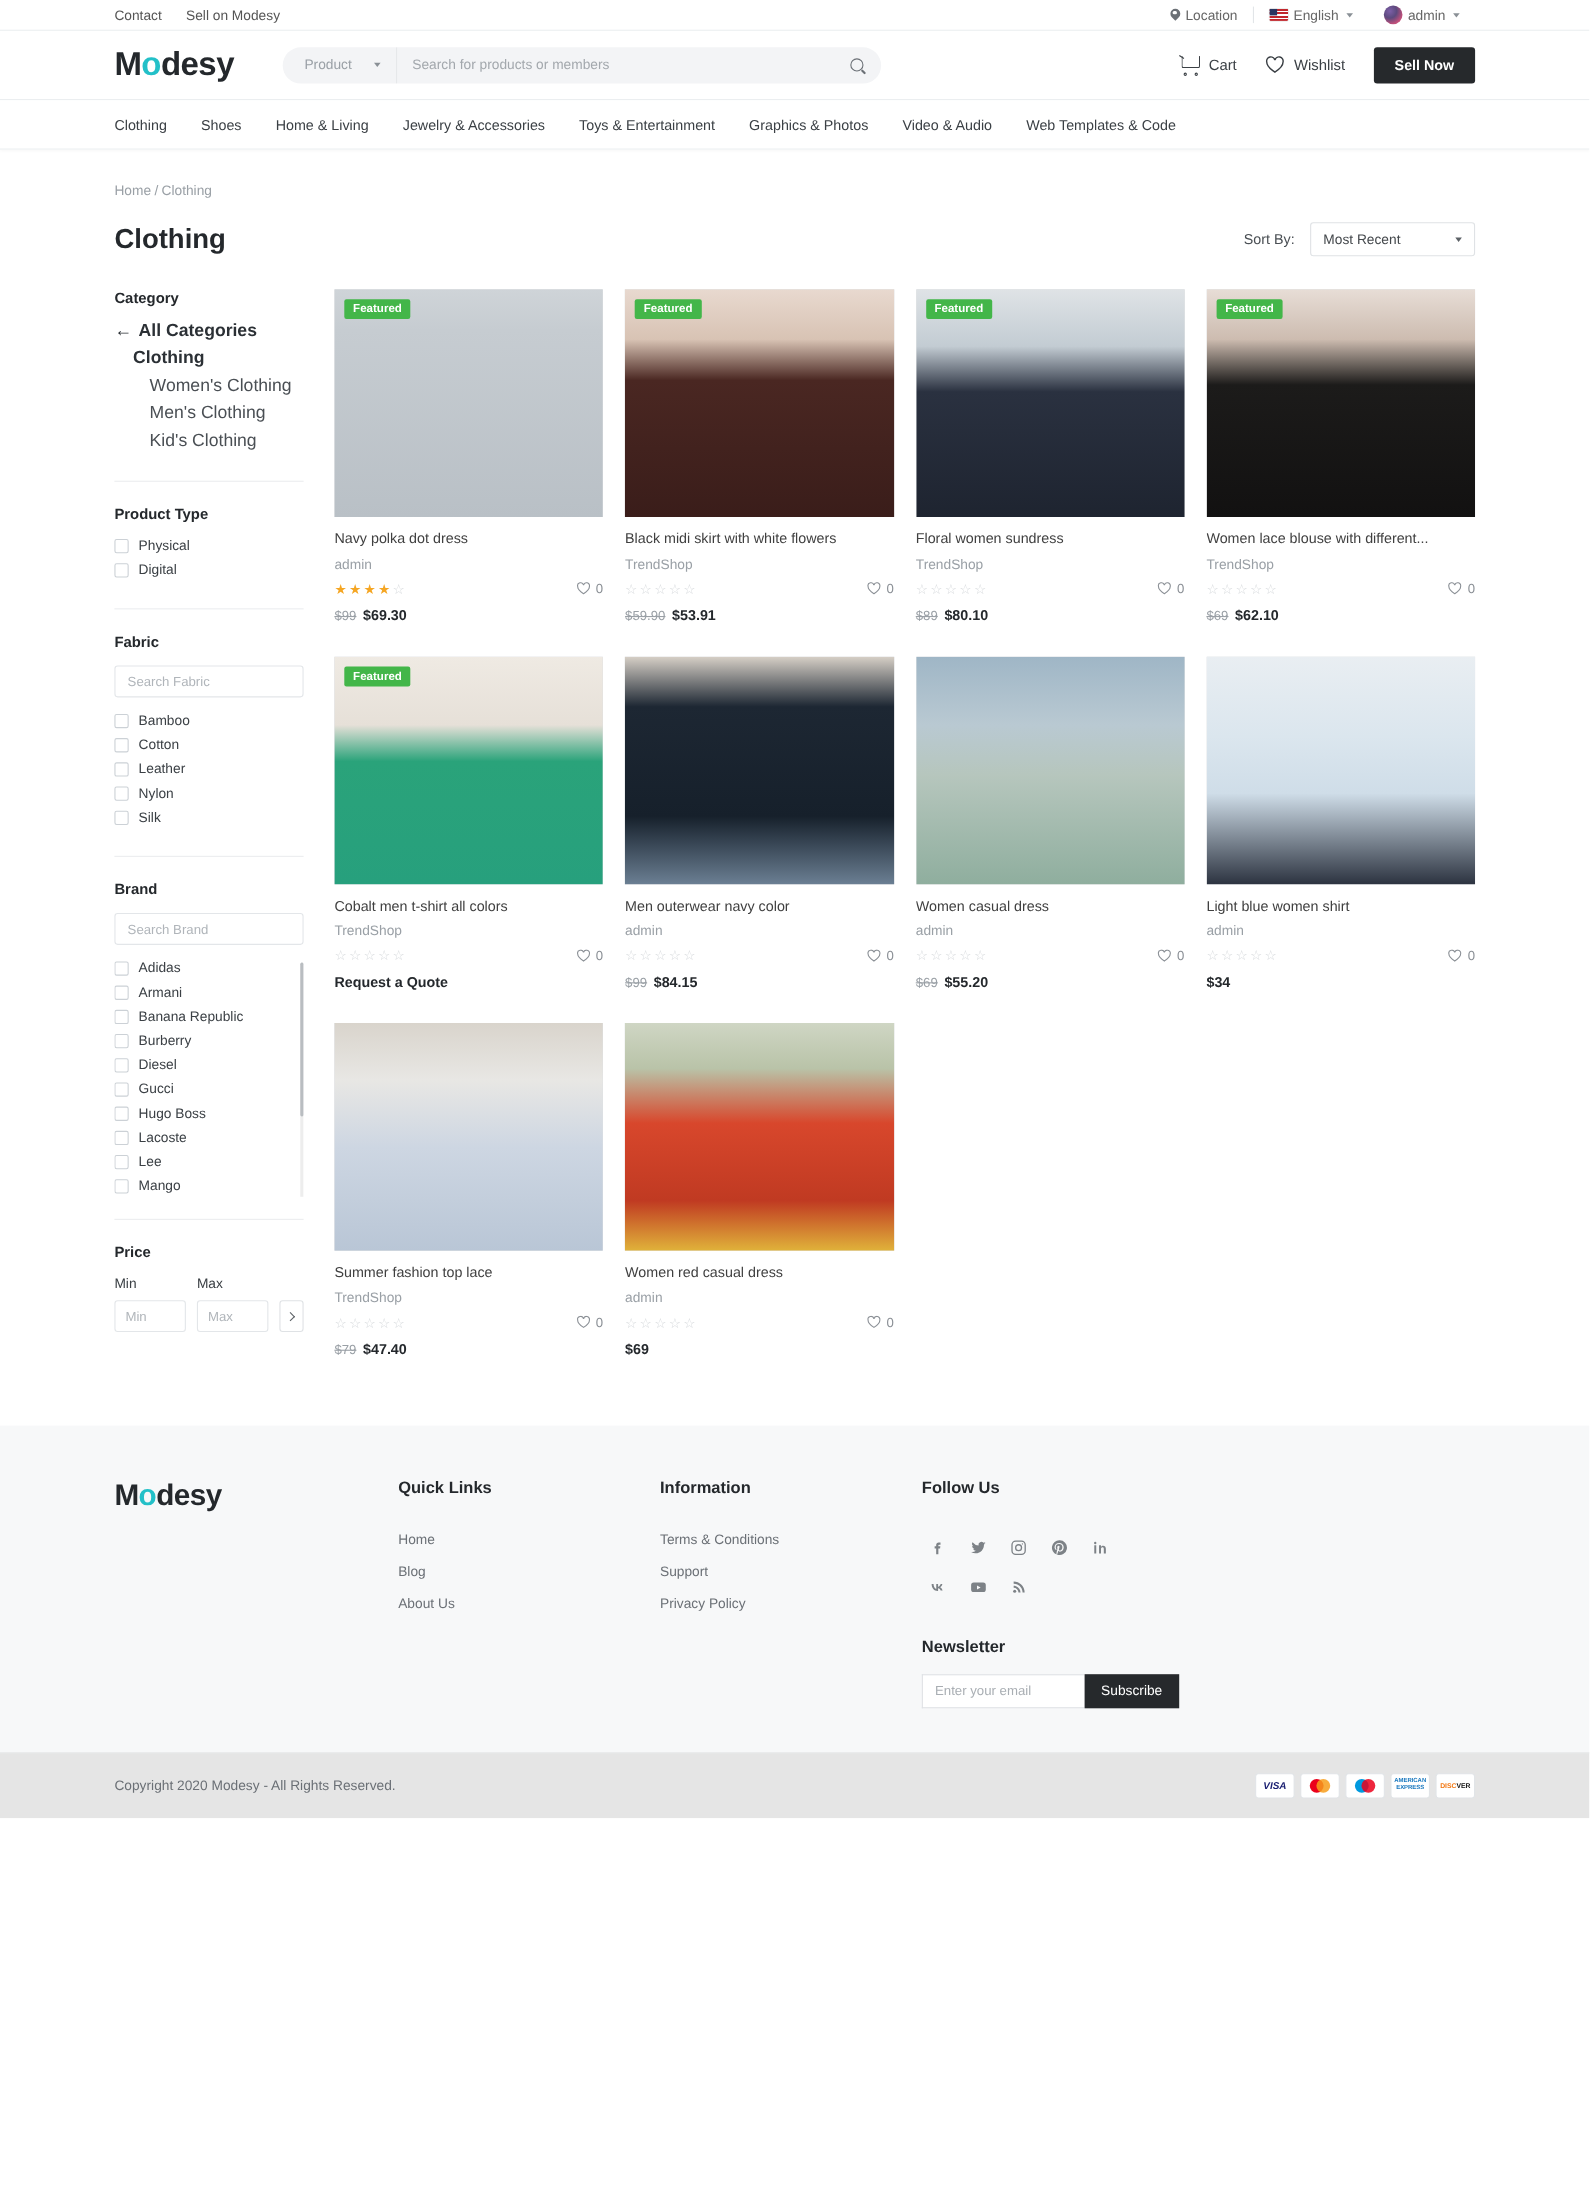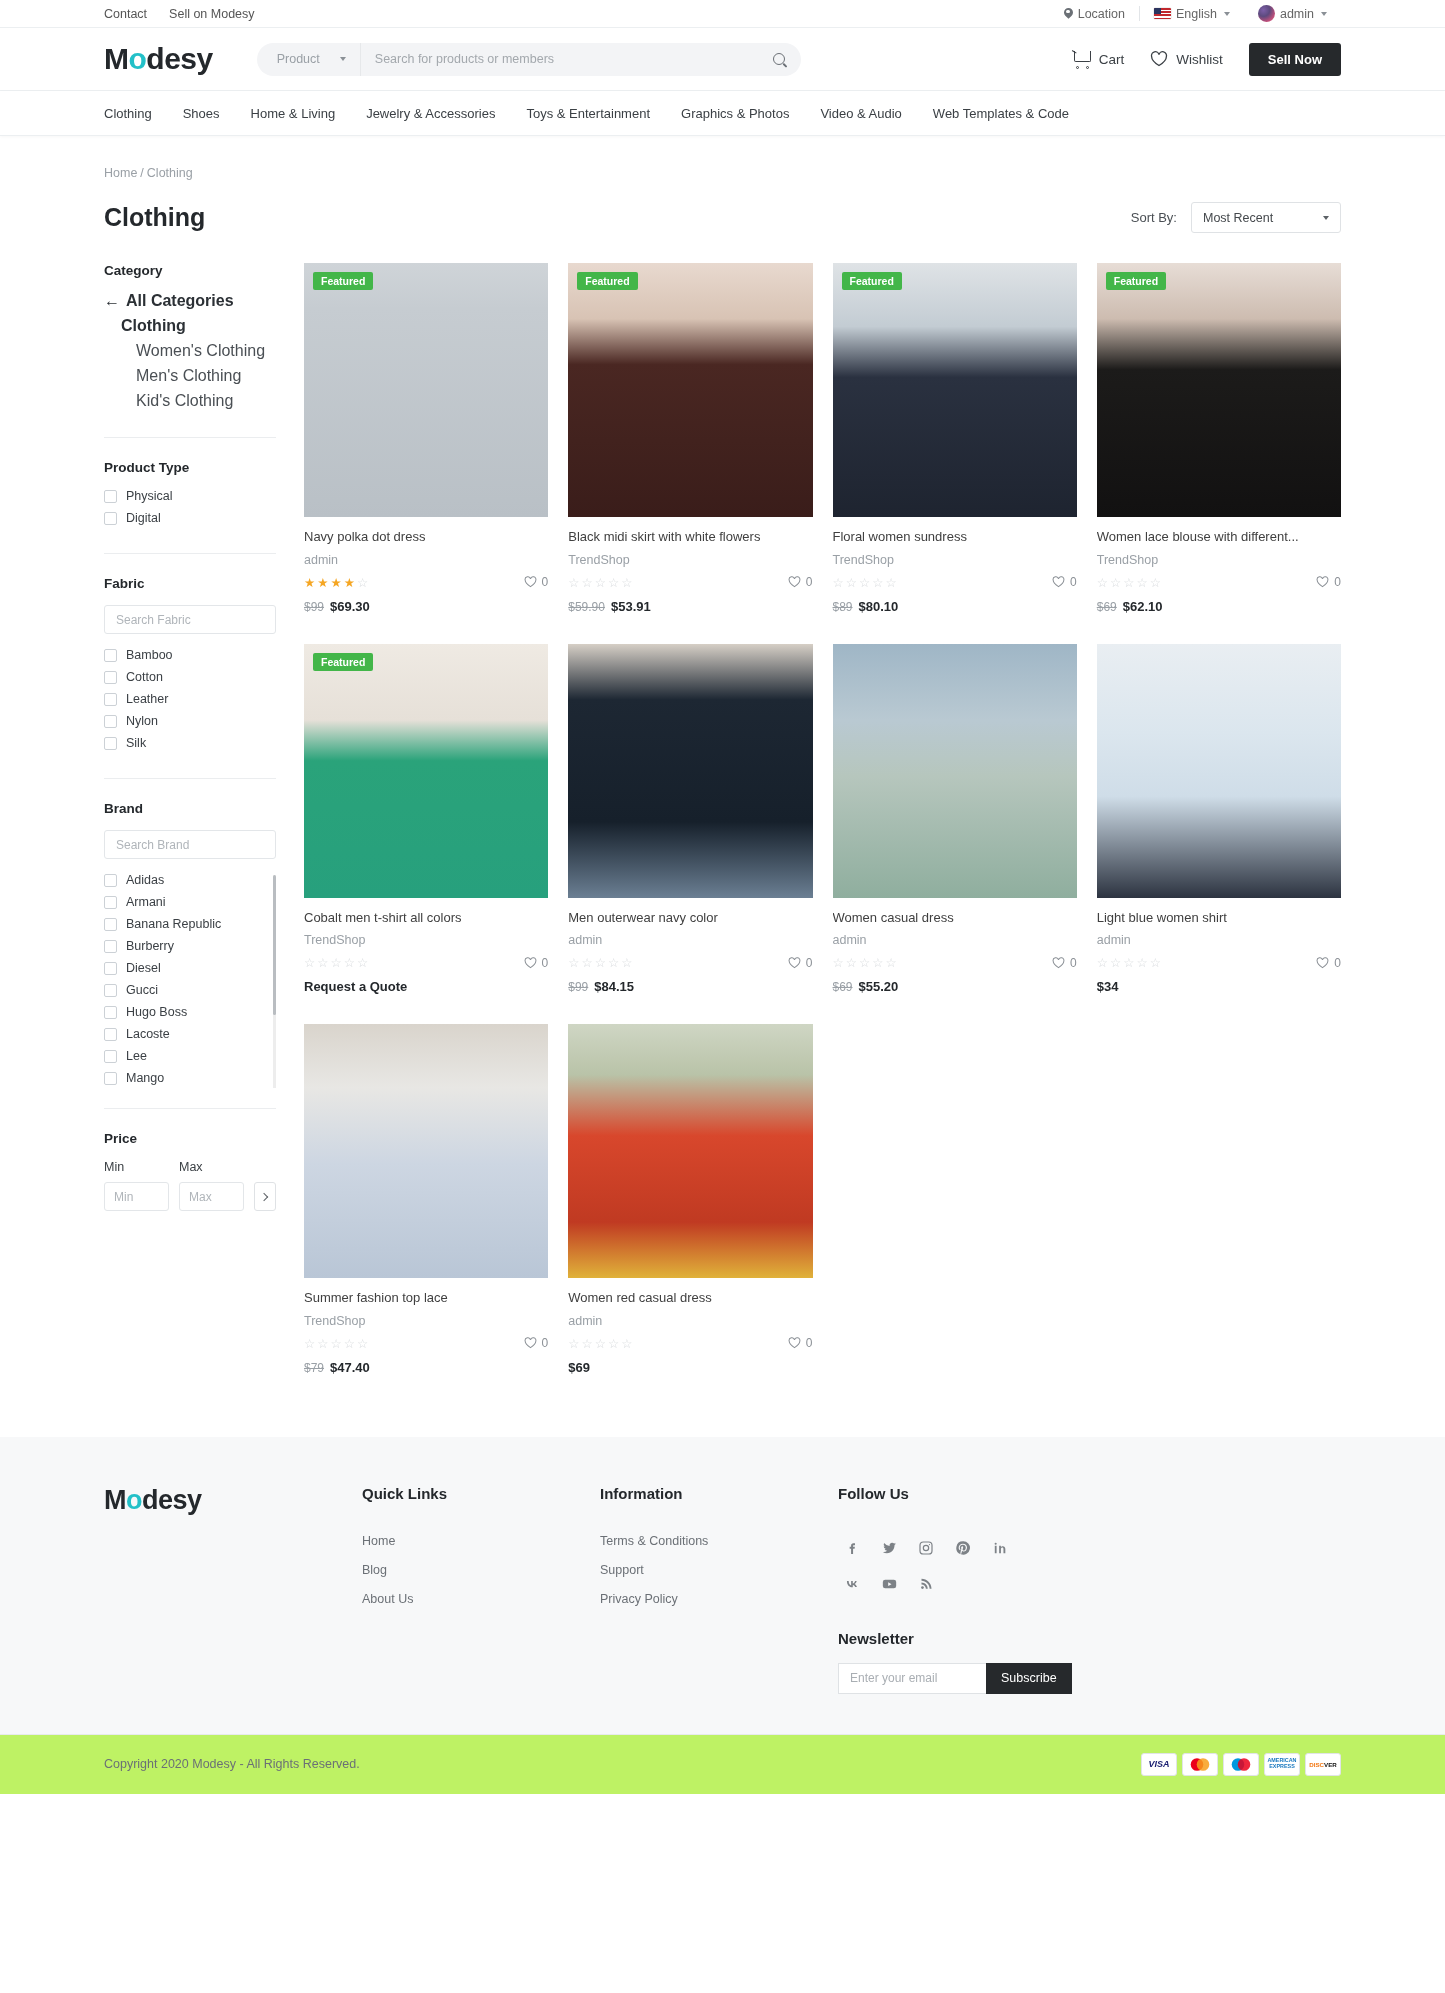--- a/index.html
+++ b/index.html
@@ -214,21 +214,21 @@
   .chev-r {
     width: 6px; height: 6px; border-right: 1.6px solid #5c6166;
     border-bottom: 1.6px solid #5c6166; transform: rotate(-45deg); margin-left: -2px;
   }
 
   
   .grid-area { flex: 1; }
   .grid { display: grid; grid-template-columns: repeat(4, 1fr); gap: 30px 20px; }
   .card { width: 100%; }
   .thumb {
-    position: relative; width: 100%; height: 254px; overflow: hidden;
+    position: relative; width: 100%; height: 207px; overflow: hidden;
     background: #d8dadc;
   }
   .thumb .photo { position: absolute; inset: 0; }
   .badge {
     position: absolute; top: 9px; left: 9px; z-index: 5;
     background: #43b649; color: #fff; font-size: 10.5px; font-weight: 600;
     padding: 3px 8px; border-radius: 2px;
   }
   .p-title { font-size: 13px; color: #404040; margin-top: 11px; line-height: 1.35;
     white-space: nowrap; overflow: hidden; text-overflow: ellipsis; }
@@ -266,21 +266,21 @@
     padding: 0 11px; font-size: 12px; outline: none; background: #fff;
     font-family: "Liberation Sans", sans-serif;
   }
   .news-input::placeholder { color: #a9aeb3; }
   .news-btn {
     height: 31px; background: #26292c; color: #fff; border: none; padding: 0 15px;
     font-size: 12.5px; cursor: pointer; font-family: "Liberation Sans", sans-serif;
   }
 
   .copybar {
-    border-top: 1px solid #e8eaec; background: #bef264;
+    border-top: 1px solid #e8eaec; background: #e5e5e5;
     padding: 18px 104px; display: flex; align-items: center;
   }
   .copy-text { font-size: 12.5px; color: #6b7076; }
   .cards { margin-left: auto; display: flex; gap: 5px; align-items: center; }
   .pay {
     width: 36px; height: 23px; border-radius: 3px; background: #fff;
     border: 1px solid #e1e4e7; display: flex; align-items: center;
     justify-content: center; font-size: 7.5px; font-weight: 700; overflow: hidden;
   }
   .pay.visa { color: #1a1f71; font-style: italic; font-size: 9px; }

